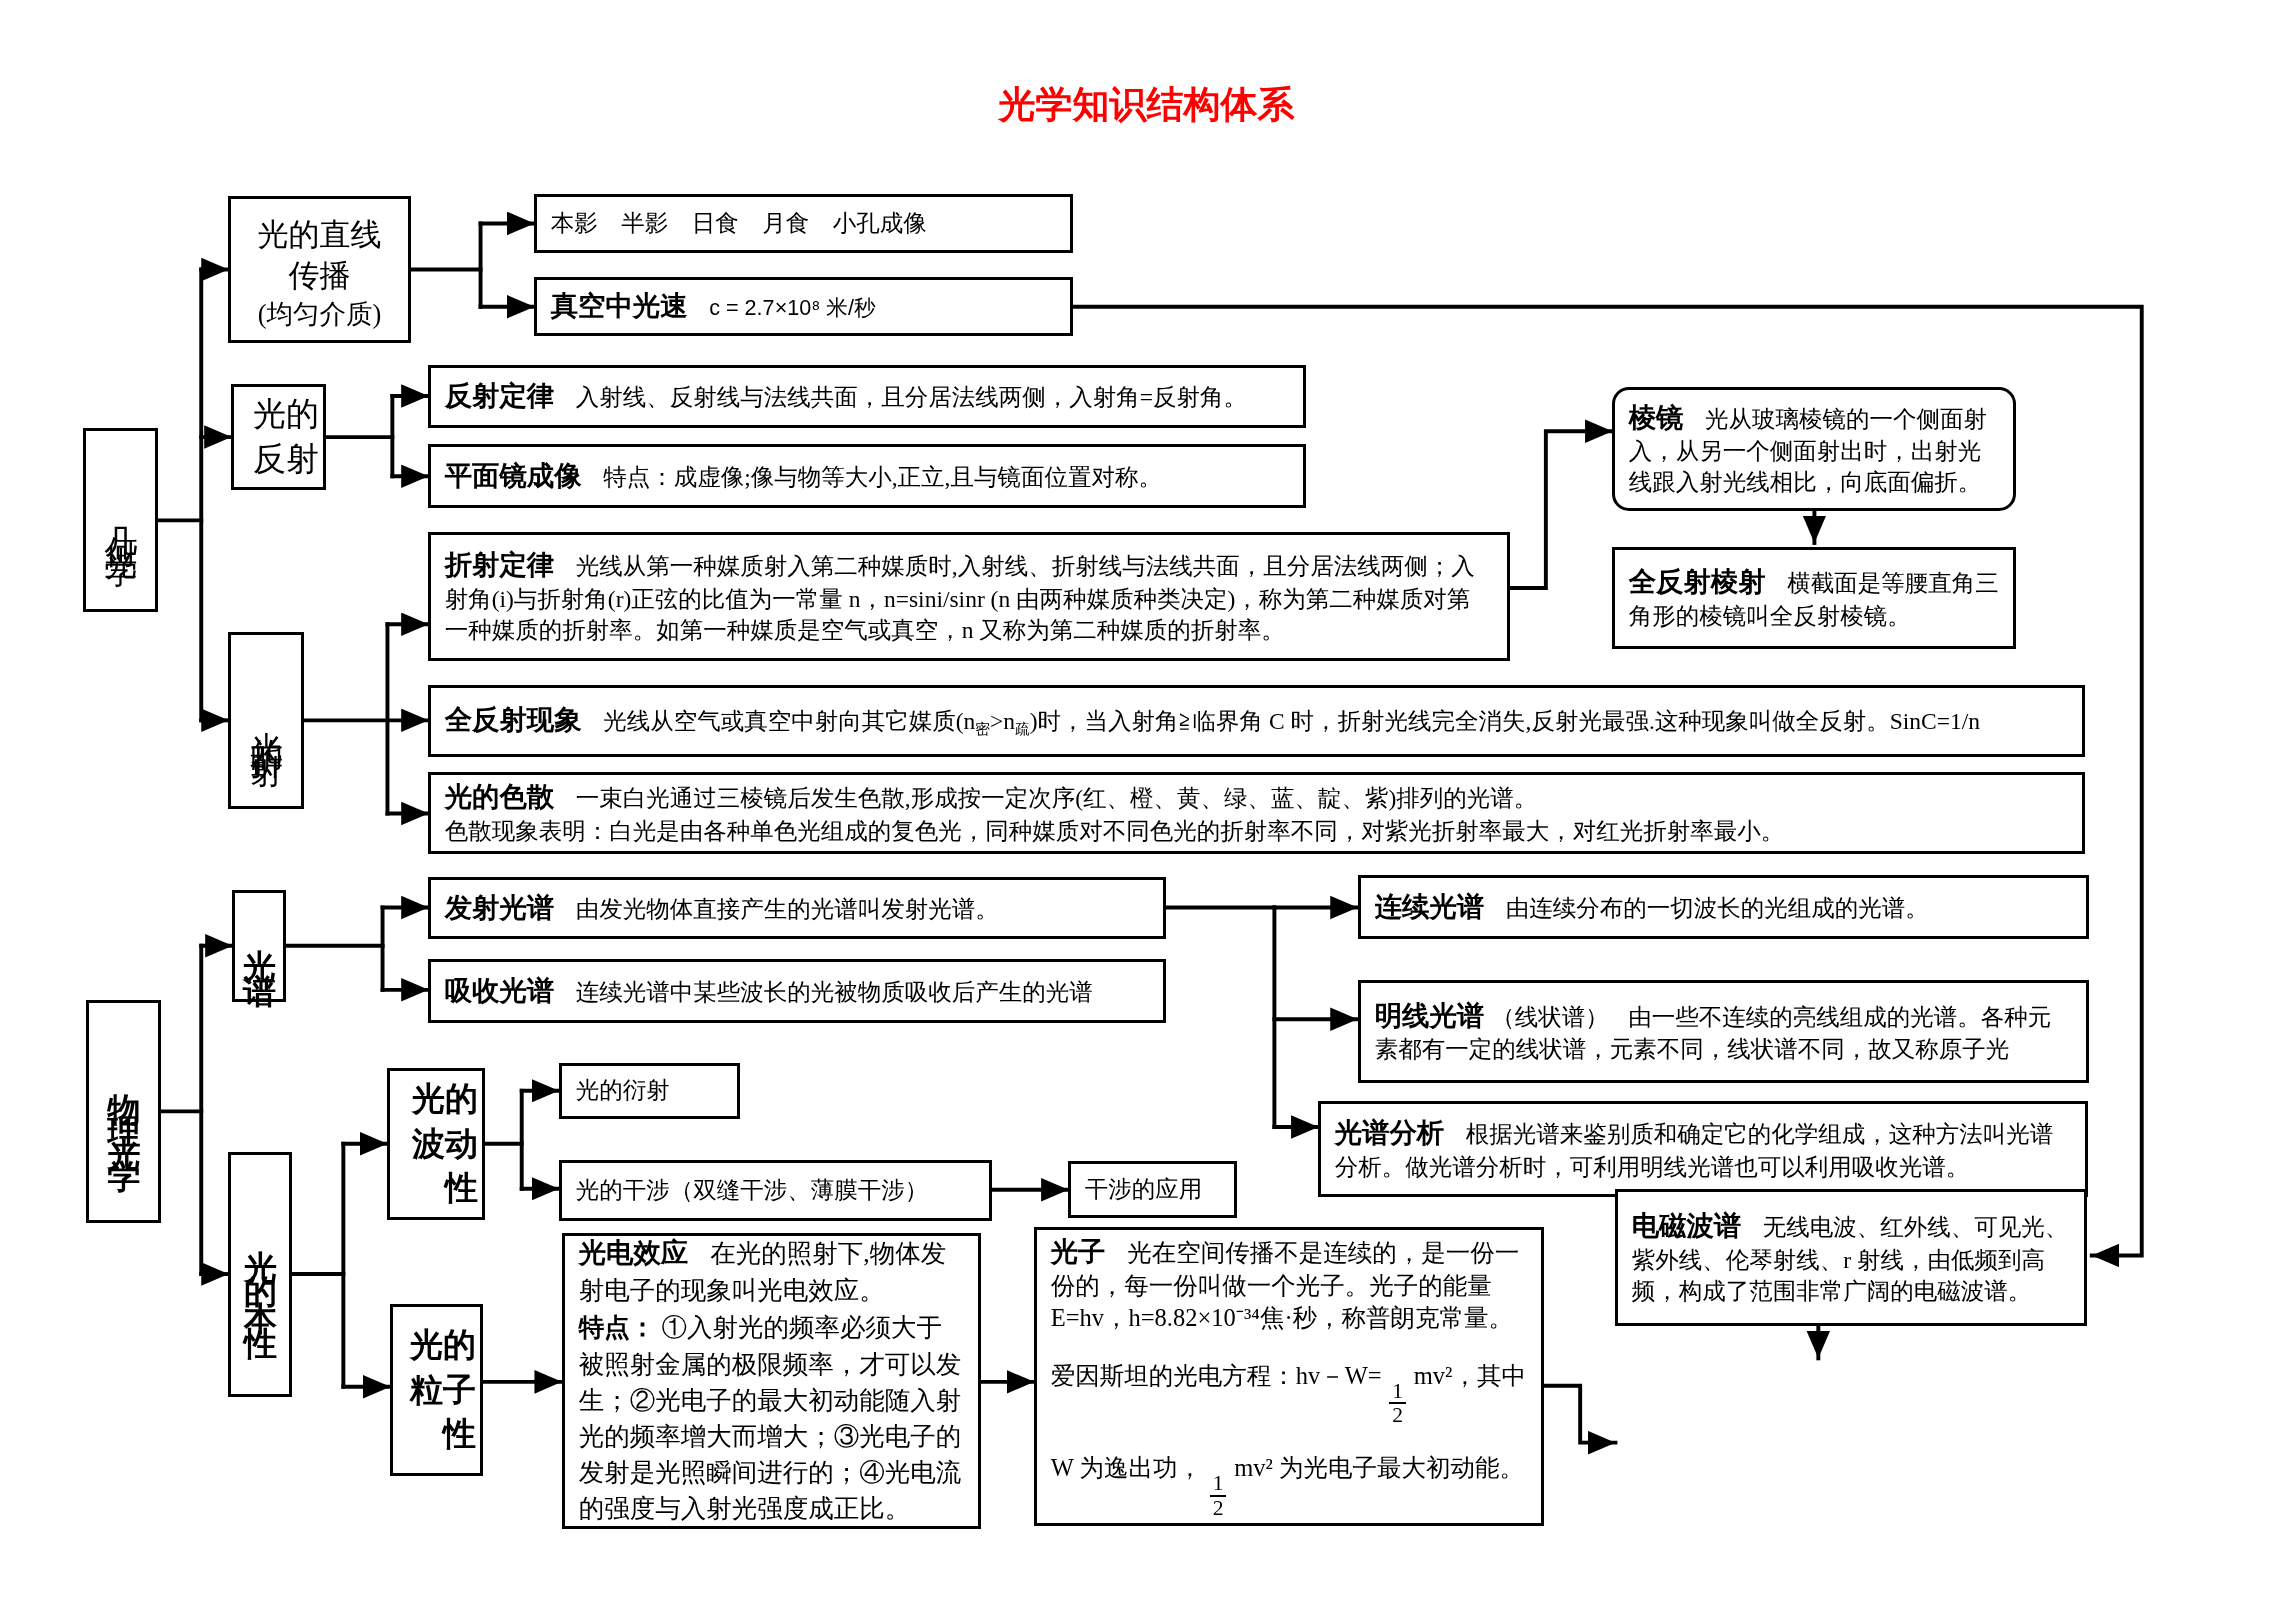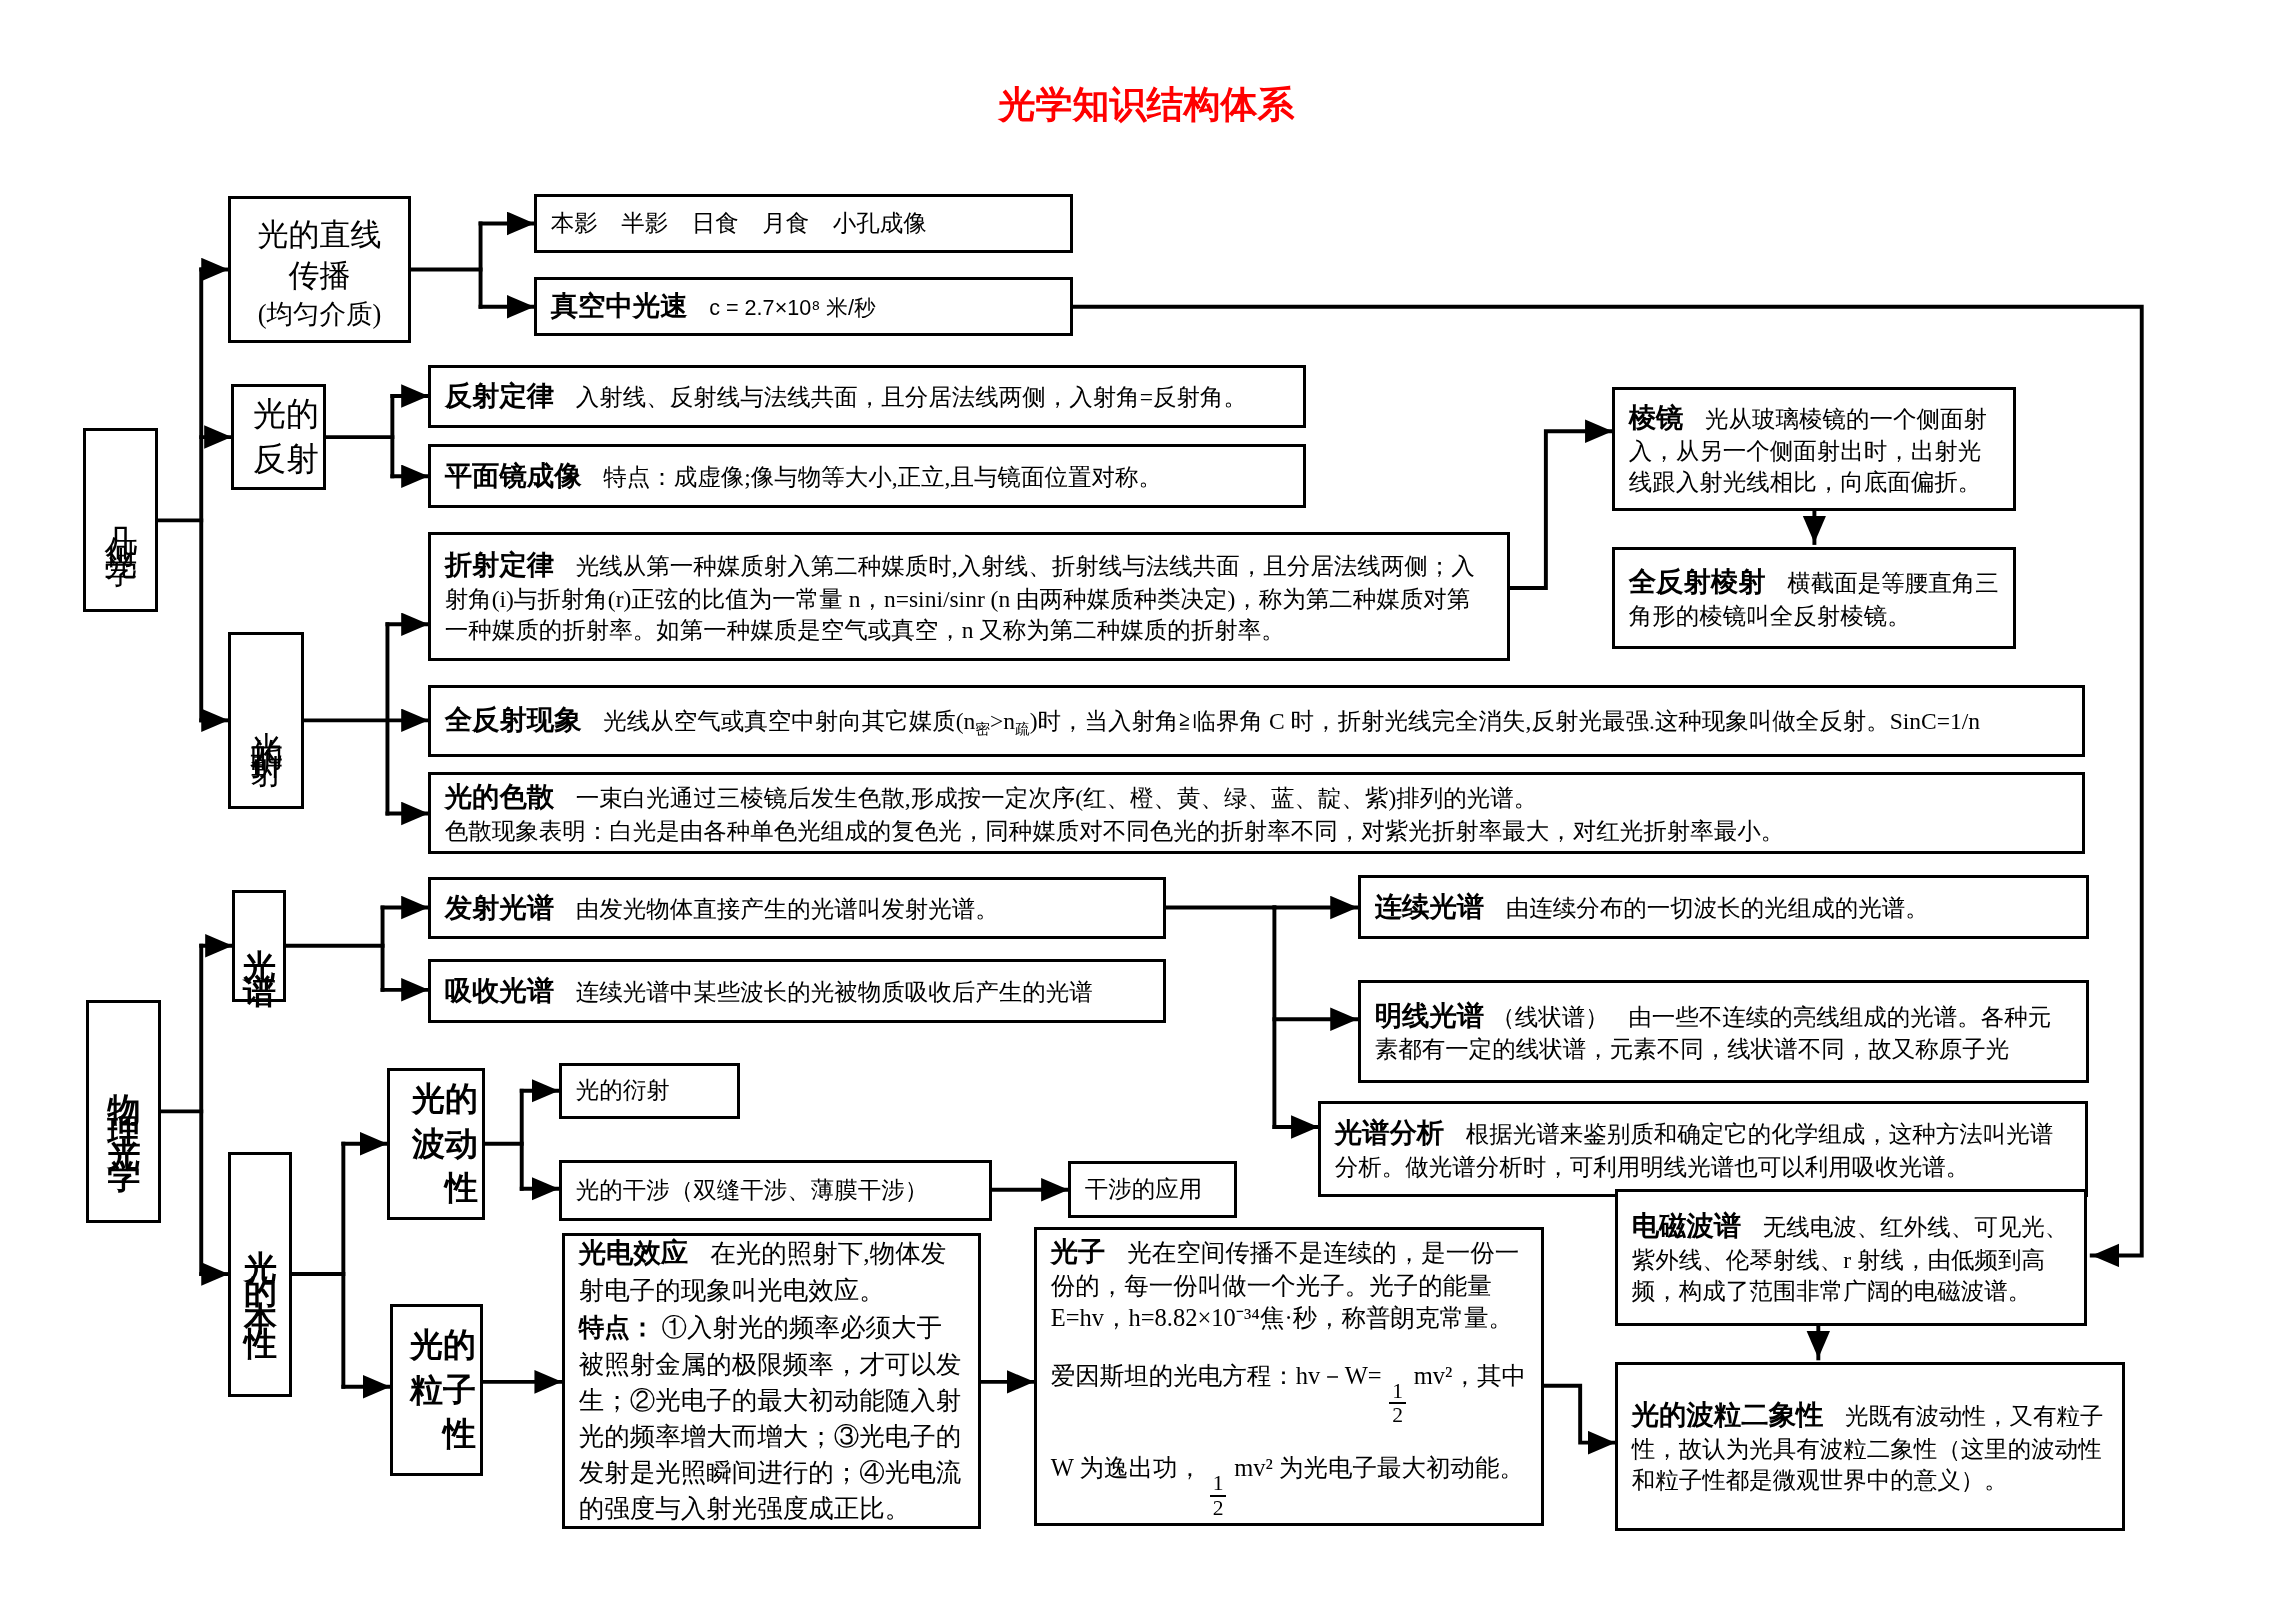--- a/index.html
+++ b/index.html
@@ -168,21 +168,21 @@
   <div class="box" style="left:428px;top:772px;width:1657px;height:82px;">
     <div class="flow">
       <b class="t">光的色散</b>
       <span>一束白光通过三棱镜后发生色散,形成按一定次序(红、橙、黄、绿、蓝、靛、紫)排列的光谱。</span>
     </div>
     <div class="flow">
       <span>色散现象表明：白光是由各种单色光组成的复色光，同种媒质对不同色光的折射率不同，对紫光折射率最大，对红光折射率最小。</span>
     </div>
   </div>
 
-  <div class="box" style="left:1612px;top:387px;width:404px;height:124px;">
+  <div class="box" style="left:1612px;top:387px;width:404px;height:124px;border-radius:17px;">
     <div class="flow">
       <b class="t">棱镜</b>
       <span>光从玻璃棱镜的一个侧面射入，从另一个侧面射出时，出射光线跟入射光线相比，向底面偏折。</span>
     </div>
   </div>
 
   <div class="box" style="left:1612px;top:547px;width:404px;height:102px;">
     <div class="flow">
       <b class="t">全反射棱射</b>
       <span>横截面是等腰直角三角形的棱镜叫全反射棱镜。</span>
@@ -283,21 +283,15 @@
     </div>
   </div>
 
   <div class="box" style="left:1615px;top:1189px;width:472px;height:137px;">
     <div class="flow">
       <b class="t">电磁波谱</b>
       <span>无线电波、红外线、可见光、紫外线、伦琴射线、r 射线，由低频到高频，构成了范围非常广阔的电磁波谱。</span>
     </div>
   </div>
 
-  <div class="box" style="left:1615px;top:1362px;width:510px;height:169px;">
-    <div class="flow">
-      <b class="t">光的波粒二象性</b>
-      <span>光既有波动性，又有粒子性，故认为光具有波粒二象性（这里的波动性和粒子性都是微观世界中的意义）。</span>
-    </div>
-  </div>
 
 </div>
 
 
 </body></html>

